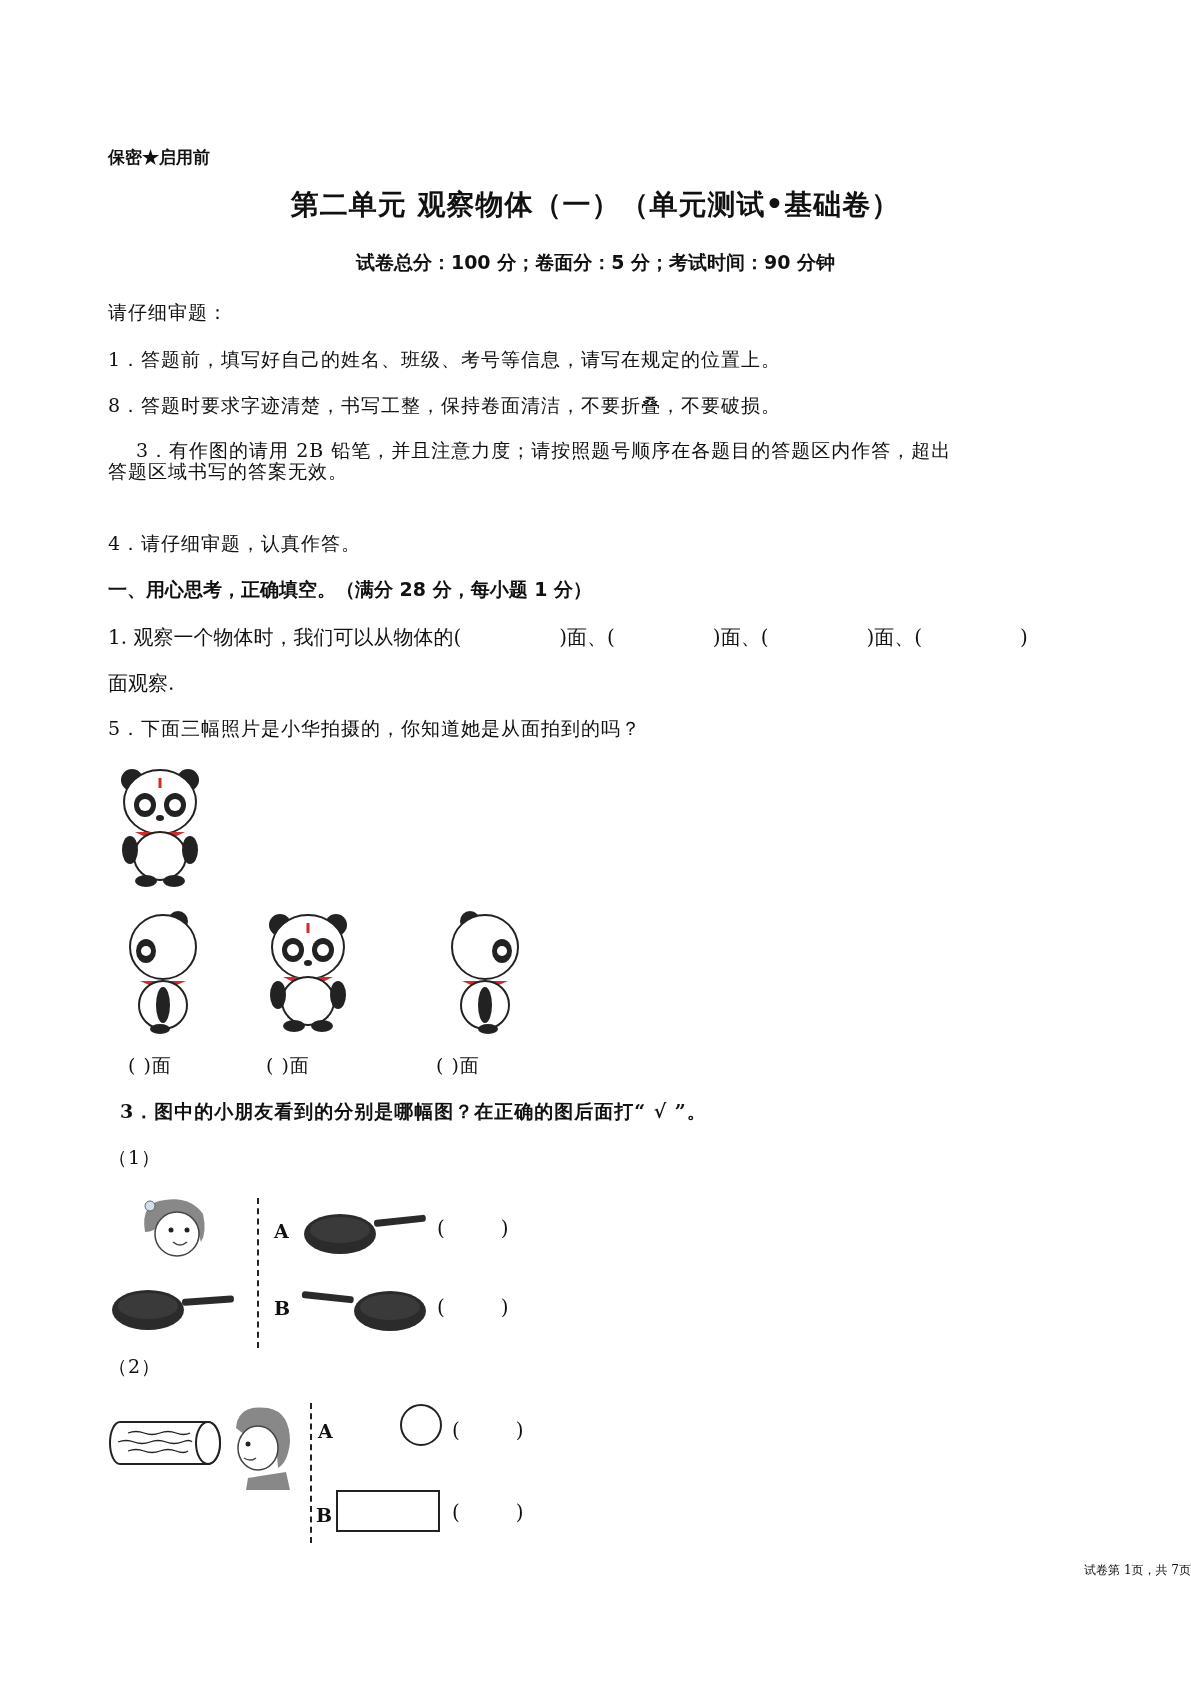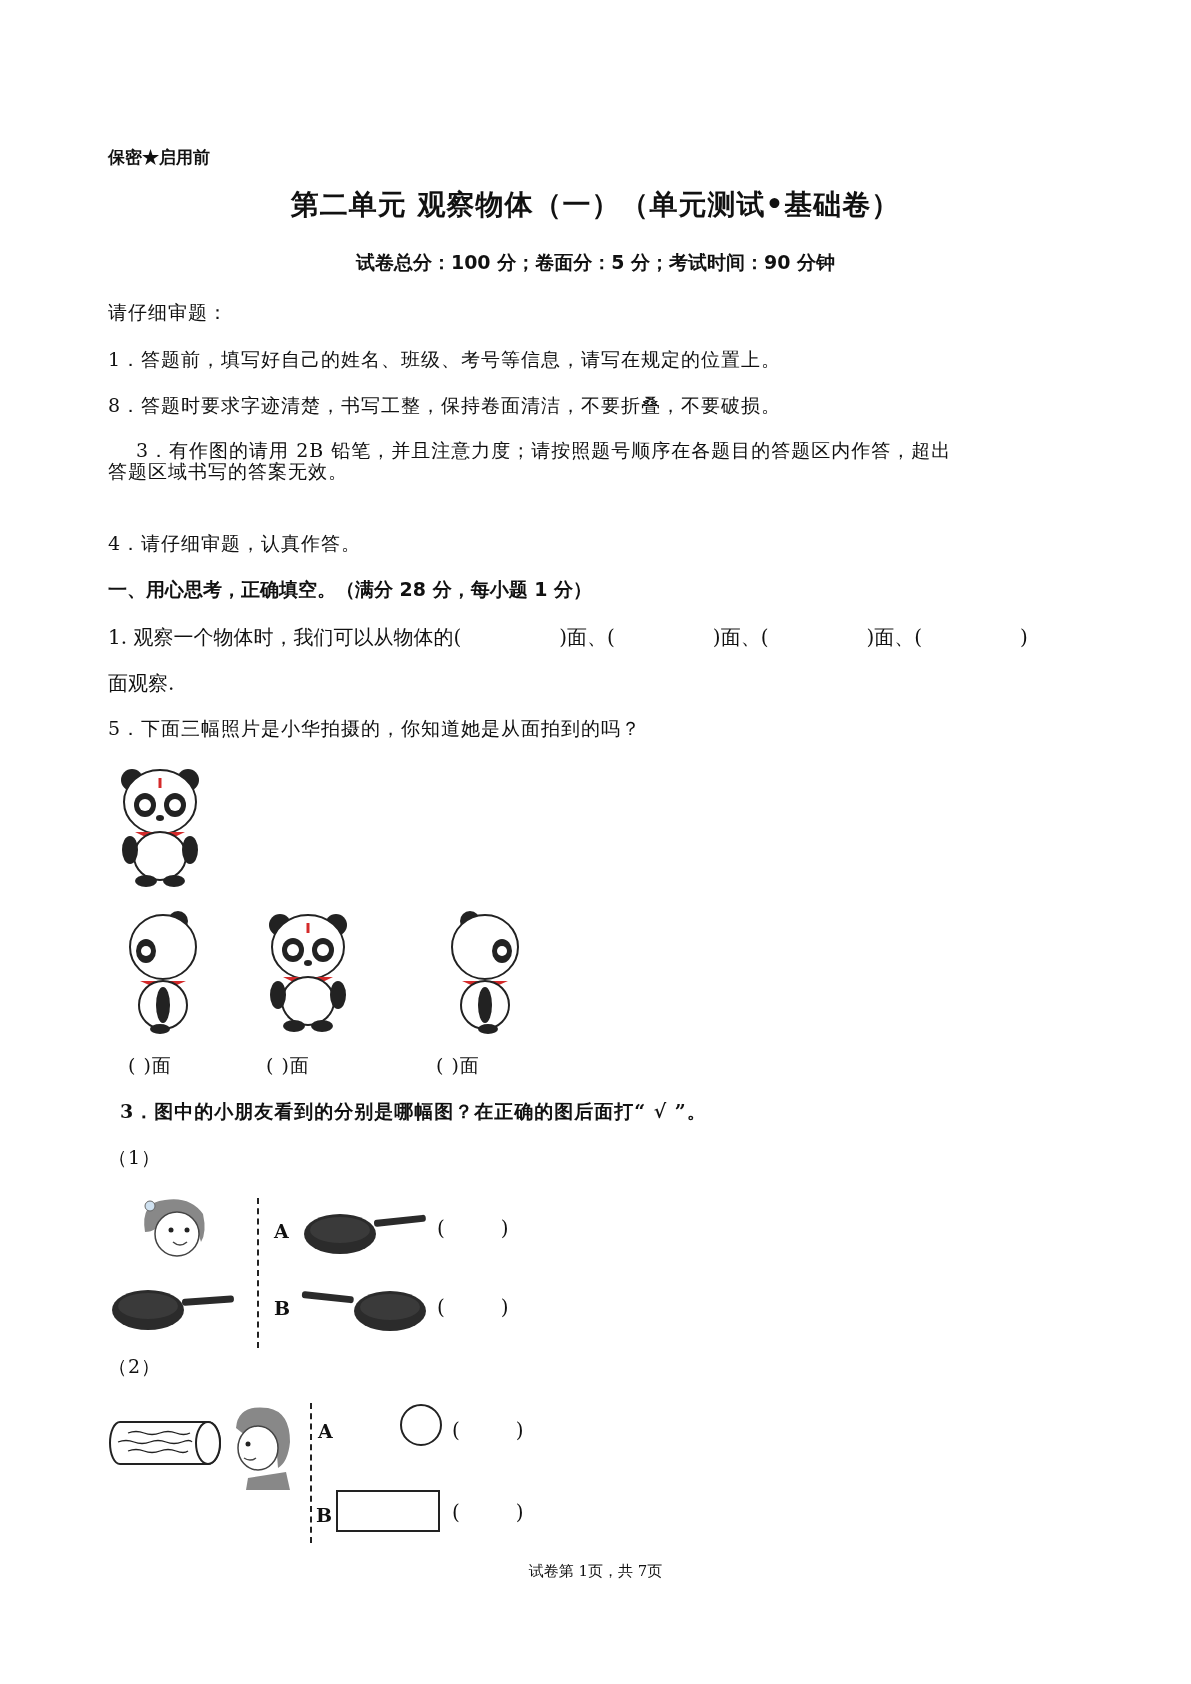--- a/index.html
+++ b/index.html
@@ -9,21 +9,21 @@
   .conf { left: 108px; top: 146px; font-family: Liberation Serif, serif; font-weight: bold; font-size: 17px; }
   .title { left: 0; width: 1191px; text-align: center; top: 186px; font-family: "DejaVu Sans", sans-serif; font-weight: bold; font-size: 28px; letter-spacing: 1px; }
   .subtitle { left: 0; width: 1191px; text-align: center; top: 250px; font-family: "DejaVu Sans", sans-serif; font-weight: bold; font-size: 19px; }
   .txt { font-size: 19px; letter-spacing: 1px; }
   .sec { font-family: "DejaVu Sans", sans-serif; font-weight: bold; font-size: 19px; }
   .q1 { font-size: 20px; }
   .blank { display: inline-block; }
   .label-ab { font-family: "DejaVu Serif", serif; font-weight: bold; font-size: 19px; }
   .paren { font-size: 20px; }
   .dash { position: absolute; width: 0; border-left: 2px dashed #222; }
-  .footer { left: 0; width: 1191px; text-align: center; top: 1562px; font-size: 15px; }
+  .footer { left: 0; width: 1191px; text-align: right; top: 1562px; font-size: 12px; }
 </style>
 </head>
 <body>
 
 <div class="abs conf">保密★启用前</div>
 <div class="abs title">第二单元  观察物体（一）（单元测试•基础卷）</div>
 <div class="abs subtitle">试卷总分：100 分；卷面分：5 分；考试时间：90 分钟</div>
 
 <div class="abs txt" style="left:108px; top:300px;">请仔细审题：</div>
 <div class="abs txt" style="left:108px; top:347px;">1．答题前，填写好自己的姓名、班级、考号等信息，请写在规定的位置上。</div>

